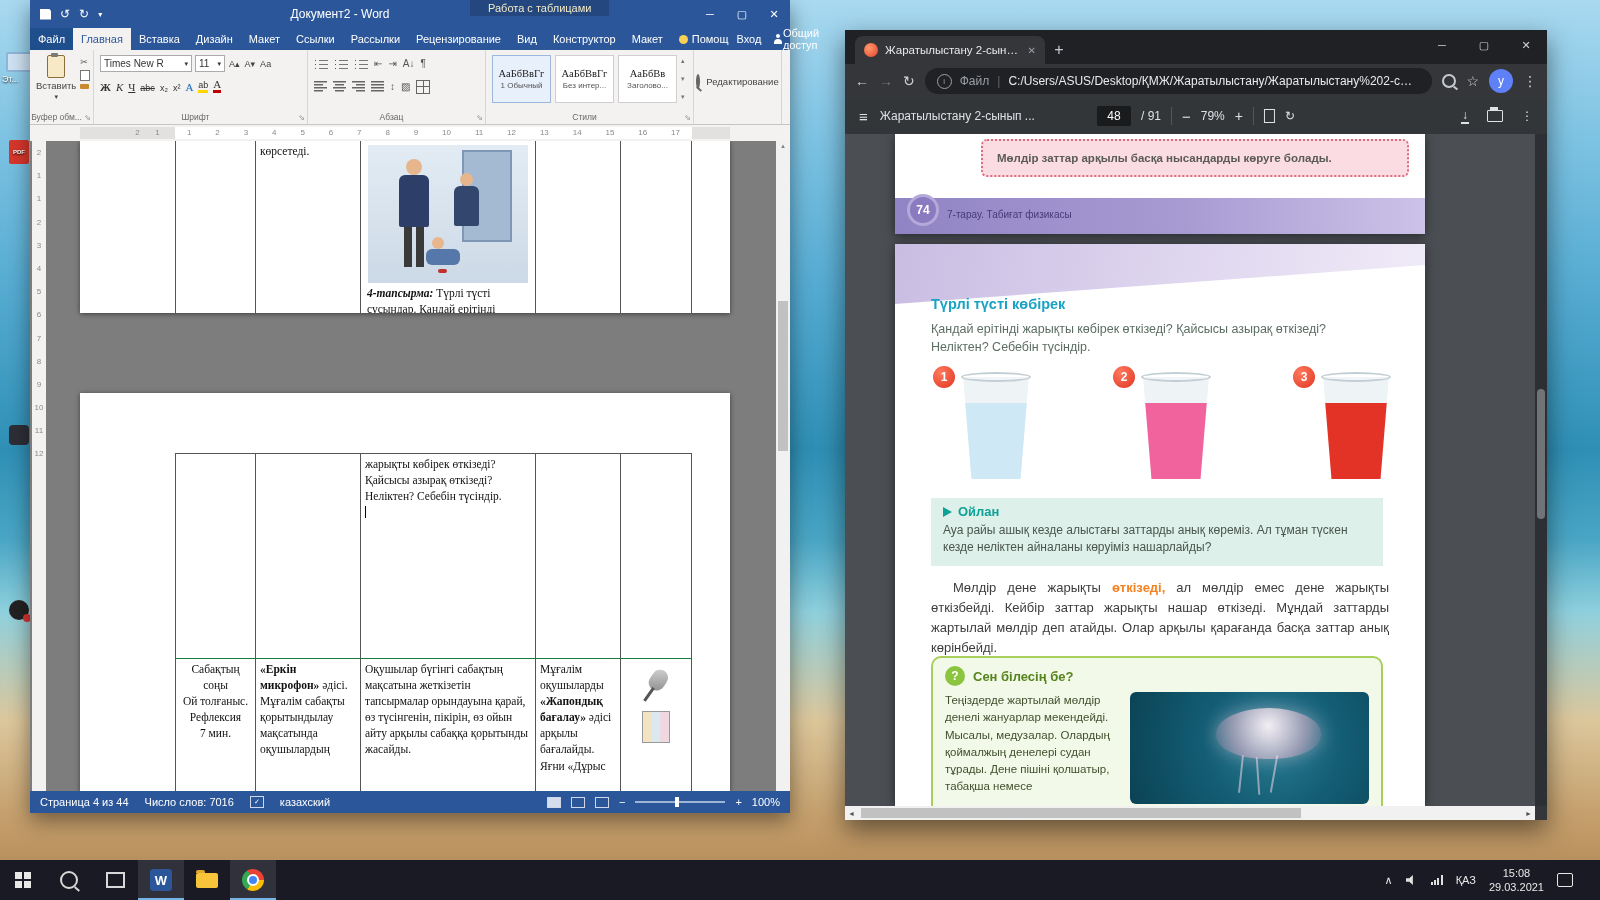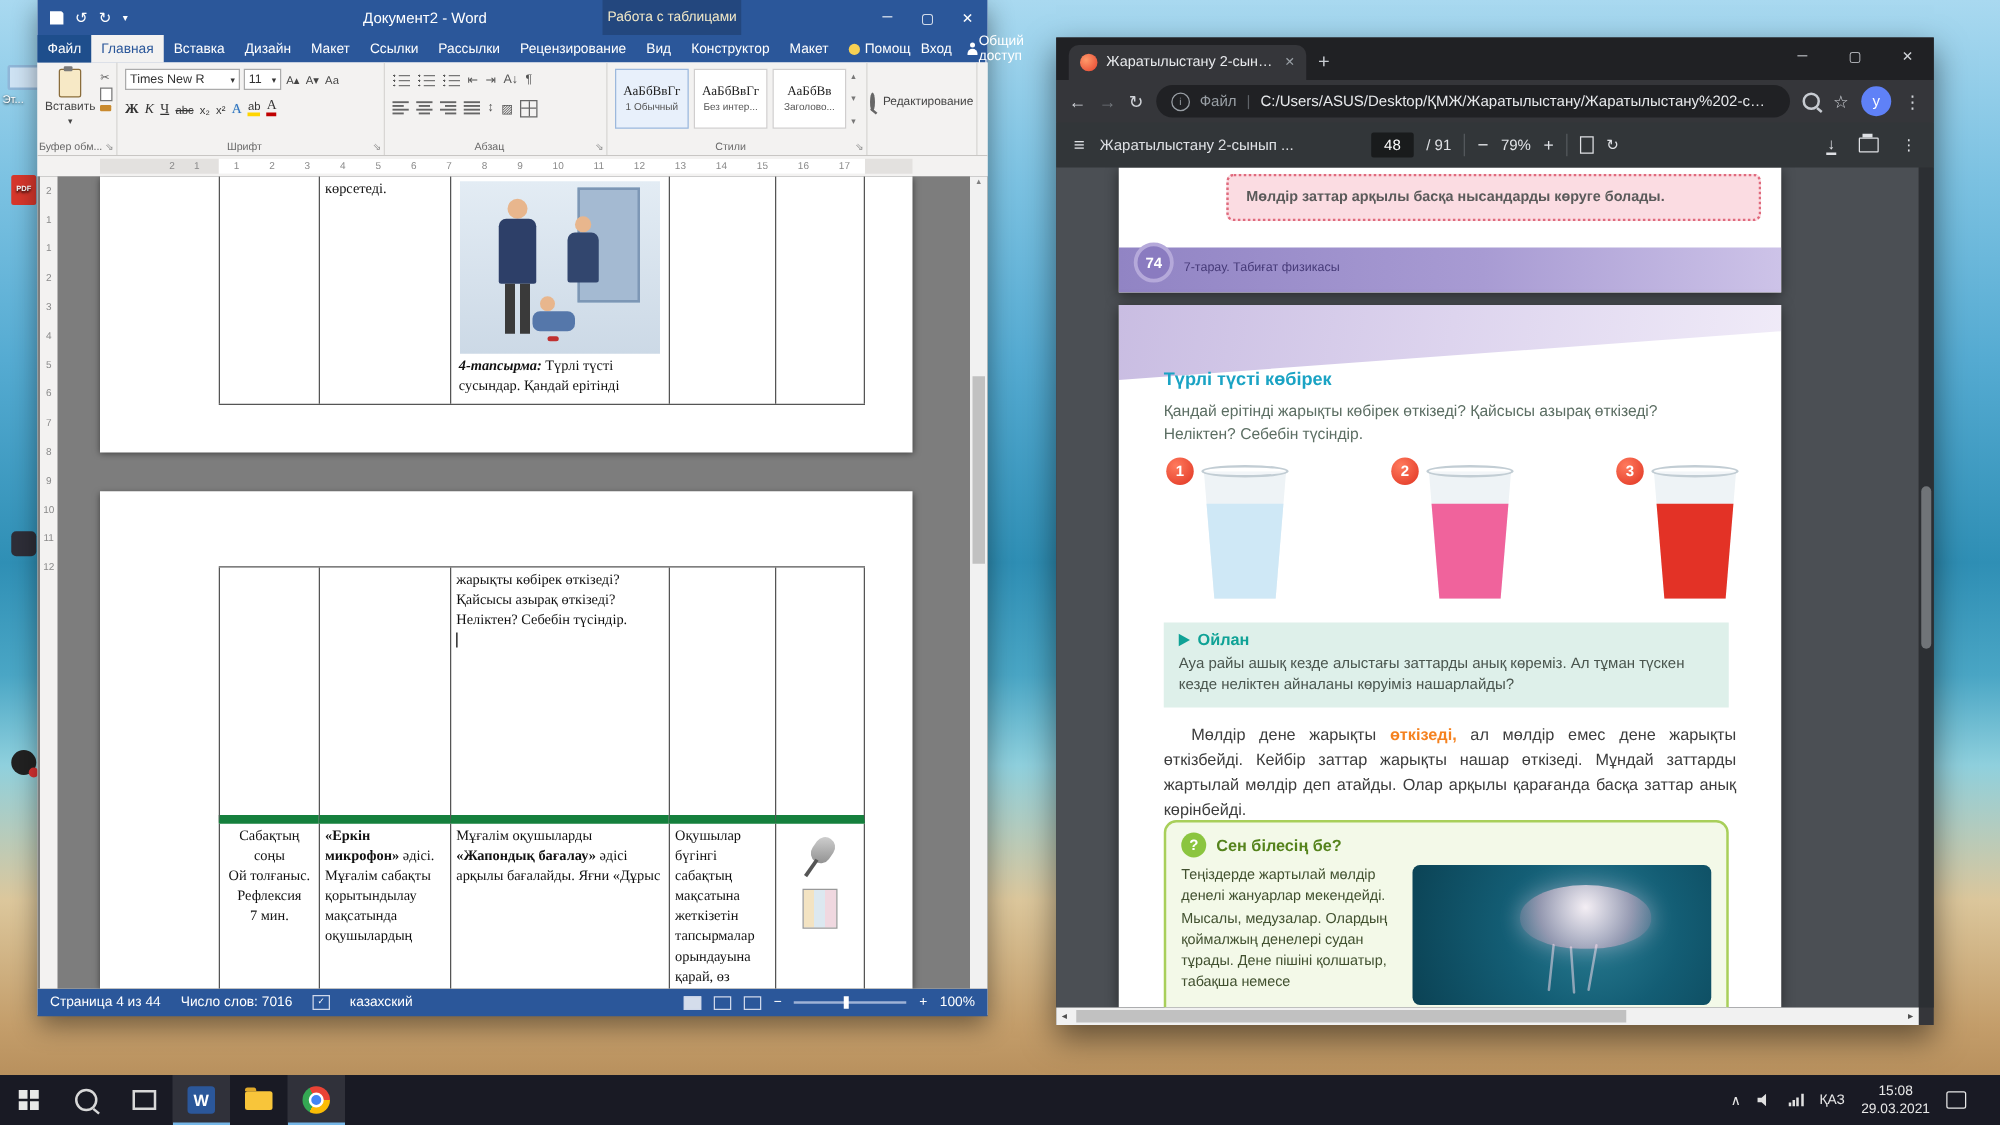--- a/index.html
+++ b/index.html
@@ -15,21 +15,21 @@
   .ic-dark{width:20px;height:20px;background:#2e2e38;border-radius:4px;}
   .ic-dark2{width:20px;height:20px;background:#222;border-radius:50%;position:relative;}
   .ic-dark2::after{content:"";position:absolute;right:-2px;bottom:-2px;width:8px;height:8px;border-radius:50%;background:#d33;}
   
   .word-win{position:absolute;left:30px;top:0;width:760px;height:812px;background:#fff;
     box-shadow:0 8px 20px rgba(0,0,0,.45);font-size:12px;}
   .w-titlebar{position:relative;height:28px;background:#2b579a;color:#fff;display:flex;align-items:center;}
   .qat{display:flex;gap:9px;padding:0 10px;align-items:center;font-size:12px;}
   .save-ic{width:11px;height:11px;background:#fff;clip-path:polygon(0 0,80% 0,100% 20%,100% 100%,0 100%);position:relative;}
   .w-title{position:absolute;left:195px;width:230px;text-align:center;font-size:12px;white-space:nowrap;}
-  .w-context{position:absolute;left:452px;top:0;height:28px;display:flex;align-items:center;padding:0 4px;
+  .w-context{position:absolute;left:440px;top:0;height:16px;display:flex;align-items:center;padding:0 18px;
     background:rgba(0,0,0,.18);font-size:11px;color:#f2e9c8;}
   .w-ctrls{position:absolute;right:0;top:0;height:28px;display:flex;}
   .w-ctrl{width:32px;display:flex;align-items:center;justify-content:center;font-size:11px;}
   .w-tabs{height:22px;background:#2b579a;display:flex;align-items:stretch;color:#fff;font-size:11px;}
   .w-tab{padding:0 8px;display:flex;align-items:center;white-space:nowrap;}
   .w-tab.file{background:#1e4e8c;}
   .w-tab.active{background:#f3f2f1;color:#2b579a;}
   .w-help{display:flex;align-items:center;gap:4px;padding:0 8px;}
   .bulb{width:9px;height:9px;border-radius:50%;background:#f7d154;display:inline-block;}
   .w-tabs-right{margin-left:auto;display:flex;align-items:center;gap:12px;padding-right:10px;}
@@ -95,29 +95,29 @@
   .ruler-row{position:relative;height:16px;background:#f3f2f1;}
   .h-ruler{position:absolute;left:50px;top:2px;width:650px;height:12px;background:#e3e1df;}
   .hr-content{position:absolute;left:95px;width:517px;height:12px;background:#fff;display:flex;justify-content:space-between;
     padding:0 12px;box-sizing:border-box;font-size:8px;color:#8a8a8a;line-height:12px;}
   .hr-margin{position:absolute;left:40px;width:55px;height:12px;display:flex;justify-content:space-evenly;font-size:8px;color:#8a8a8a;line-height:12px;}
   
   .doc-area{position:relative;height:650px;background:#7d7d7d;overflow:hidden;}
   .v-ruler{position:absolute;left:2px;top:0;width:14px;height:100%;background:#f3f2f1;color:#8a8a8a;
     font-size:8px;text-align:center;white-space:pre-line;line-height:2.9;}
   .wpage{position:absolute;left:50px;width:650px;background:#fff;box-shadow:0 1px 5px rgba(0,0,0,.5);overflow:hidden;}
-  #wpage1{top:0;height:221px;}
+  #wpage1{top:0;height:172px;}
   #wpage2{top:252px;height:398px;}
   .wtable{position:absolute;left:95px;width:517px;display:grid;grid-template-columns:80px 105px 175px 85px 72px;
     font-family:"Liberation Serif",serif;font-size:11.5px;line-height:1.4;color:#111;}
   .wtable>div{border-left:1px solid #555;box-sizing:border-box;padding:2px 4px;overflow:hidden;}
   .wtable>div:nth-child(5n){border-right:1px solid #555;}
   #t1{top:0;height:182px;border-bottom:1px solid #555;grid-template-rows:182px;}
   #t2{top:60px;border-top:1px solid #555;grid-template-rows:205px 140px;}
-  #t2>div{border-bottom:7px solid #15803d;}
+  #t2>div{border-bottom:1px solid #15803d;}
   .cell-center{text-align:center;white-space:pre-line;}
   .kids-img{width:160px;height:138px;margin:2px auto;position:relative;background:linear-gradient(180deg,#e3ecf4,#ccd9e6);overflow:hidden;}
   .door{position:absolute;right:16px;top:5px;width:46px;height:88px;background:#a4bad2;border:2px solid #7d97b5;}
   .kid-head{position:absolute;border-radius:50%;background:#e8b68d;}
   .kid-body{position:absolute;border-radius:6px 6px 2px 2px;background:#2d3f68;}
   .kid-legs{position:absolute;background:#3a3a3a;}
   .shoe{position:absolute;width:9px;height:4px;background:#c03030;border-radius:2px;}
   .caption{padding:0 2px;}
   .caret{display:inline-block;width:1px;height:12px;background:#000;vertical-align:text-bottom;}
   .mic{width:20px;height:36px;margin:8px auto 2px;position:relative;transform:rotate(35deg);}
@@ -490,24 +490,24 @@
           <div></div>
           <div></div>
           <div class="cell-center"><span>Сабақтың
 соңы
 Ой толғаныс.
 Рефлексия
 7 мин.</span></div>
           <div>
             <span style="font-weight:bold;">«Еркін микрофон»</span><span> әдісі. Мұғалім сабақты қорытындылау мақсатында оқушылардың</span>
           </div>
+          <div><span>Оқушылар бүгінгі сабақтың мақсатына жеткізетін тапсырмалар орындауына қарай, өз түсінгенін, пікірін, өз ойын айту арқылы сабаққа қорытынды жасайды.</span></div>
           <div>
             <span>Мұғалім оқушыларды </span><span style="font-weight:bold;">«Жапондық бағалау»</span><span> әдісі арқылы бағалайды. Яғни «Дұрыс</span>
           </div>
-          <div><span>Оқушылар бүгінгі сабақтың мақсатына жеткізетін тапсырмалар орындауына қарай, өз түсінгенін, пікірін, өз ойын айту арқылы сабаққа қорытынды жасайды.</span></div>
           <div>
             <div class="mic">
               <div class="mic-head"></div>
                 <div class="mic-stem"></div>
             </div>
             <div class="minipic"></div>
           </div>
         </div>
       </div>
 

